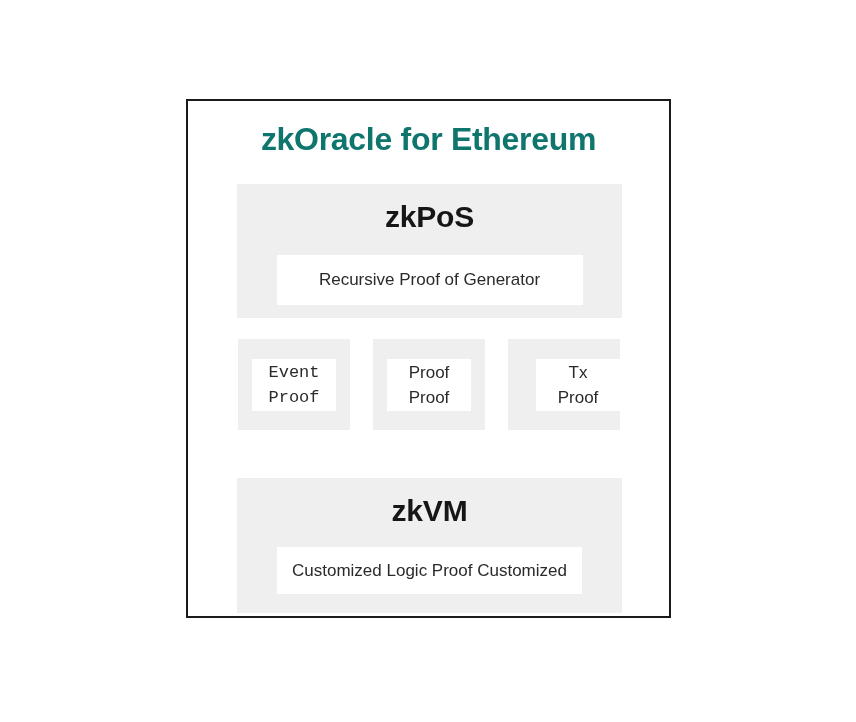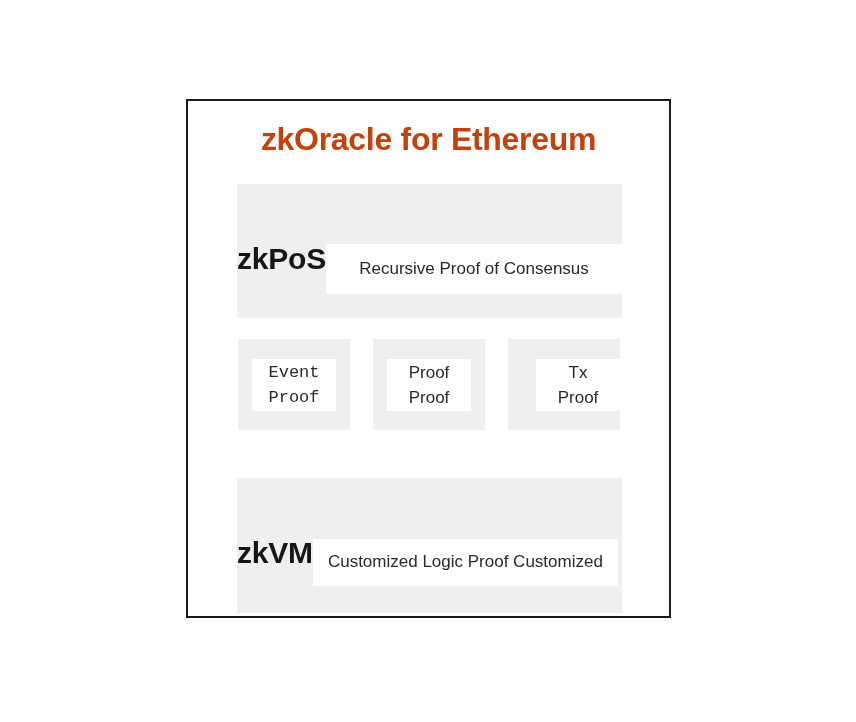--- a/index.html
+++ b/index.html
@@ -30,28 +30,28 @@
     left: 0;
     top: 16px;
     width: 100%;
     height: 44px;
     display: flex;
     align-items: center;
     justify-content: center;
     font-size: 32px;
     font-weight: 700;
     letter-spacing: -0.3px;
-    color: #c2410c;
+    color: #0f766e;
     white-space: nowrap;
   }
   .panel {
     position: absolute;
     background: #efefef;
     display: flex;
-    flex-direction: row;
+    flex-direction: column;
     align-items: center;
     box-sizing: border-box;
   }
   .panel-wide {
     left: 49px;
     width: 385px;
   }
   .panel-zkpos { top: 83px;  height: 134px; padding-top: 15px; }
   .panel-zkvm  { top: 349px; height: 135px; padding-top: 15px; margin-top: 28px; }
   .panel-heading {
@@ -97,21 +97,21 @@
 </head>
 <body>
 
 <div class="canvas">
   <div class="frame">
 
     <div class="diagram-title">zkOracle for Ethereum</div>
 
     <div class="panel panel-wide panel-zkpos">
       <div class="panel-heading">zkPoS</div>
-      <div class="card card-zkpos">Recursive Proof of Consensus</div>
+      <div class="card card-zkpos">Recursive Proof of Generator</div>
     </div>
 
     <div class="proof-panel proof-panel-1">
       <div class="card proof-card">
         <span class="proof-line">Event</span>
         <span class="proof-line">Proof</span>
       </div>
     </div>
 
     <div class="proof-panel proof-panel-2">

